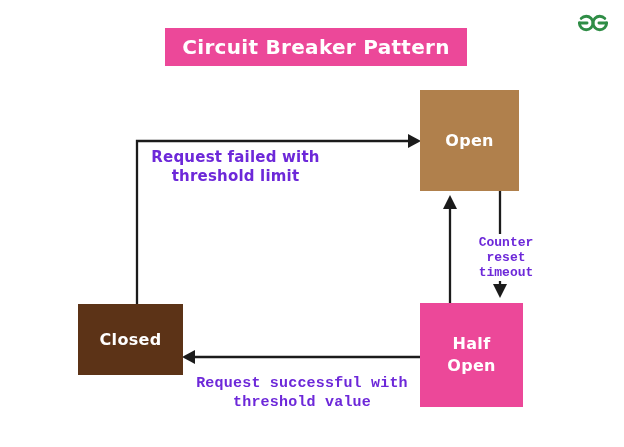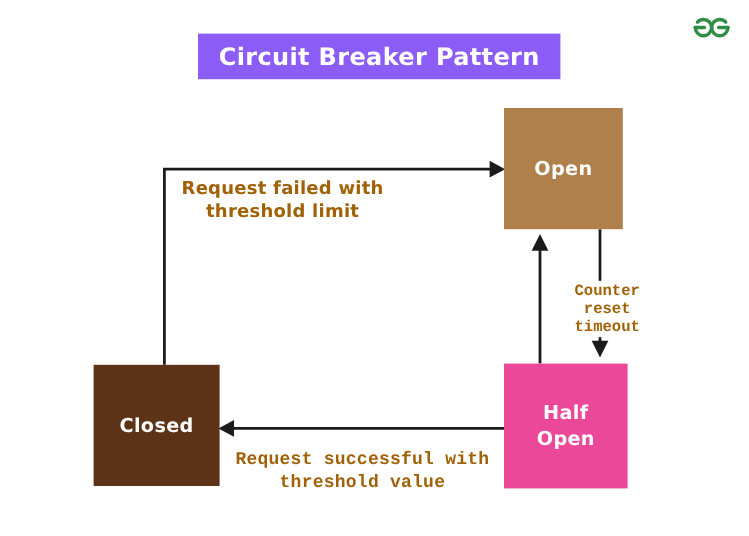--- a/index.html
+++ b/index.html
@@ -8,21 +8,21 @@
     width: 624px;
     height: 447px;
     background: #ffffff;
     font-family: "DejaVu Sans", "Liberation Sans", sans-serif;
     overflow: hidden;
   }
   .title-bar {
     position: absolute;
     left: 165px; top: 28px;
     width: 302px; height: 38px;
-    background: #8b5cf6;
+    background: #ec4899;
     display: flex; align-items: center; justify-content: center;
   }
   .title-text {
     color: #ffffff;
     font-size: 20px;
     font-weight: bold;
     letter-spacing: 0.3px;
     white-space: nowrap;
   }
   .logo {
@@ -36,24 +36,24 @@
     color: #ffffff;
     font-size: 16px;
     font-weight: bold;
     text-align: center;
     white-space: pre-line;
     line-height: 22px;
     letter-spacing: 0.3px;
   }
   .node-open   { left: 420px; top:  90px; width:  99px; height: 101px; background: #B0804C; }
   .node-half   { left: 420px; top: 303px; width: 103px; height: 104px; background: #ec4899; }
-  .node-closed { left:  78px; top: 304px; width: 105px; height: 101px; background: #5C3317; }
+  .node-closed { left:  78px; top: 304px; width: 105px; height: 71px; background: #5C3317; }
   .edge-label {
     position: absolute;
-    color: #a16207;
+    color: #6d28d9;
     font-weight: bold;
     text-align: center;
     white-space: pre-line;
   }
   .lbl-big { font-size: 15px; line-height: 19px; letter-spacing: 0.2px; }
   .lbl-small { font-size: 13px; line-height: 15px; background: #ffffff; padding: 1px 0; }
   .lbl-closed-to-open   { left: 128px; top: 148px; width: 215px; }
   .lbl-half-to-closed   { left: 194px; top: 374px; width: 216px; font-family: Liberation Mono, monospace; }
   .lbl-requests-failed  { left: 412px; top: 217px; width: 74px; }
   .lbl-counter-reset    { left: 469px; top: 234px; width: 74px; font-family: Liberation Mono, monospace; }

